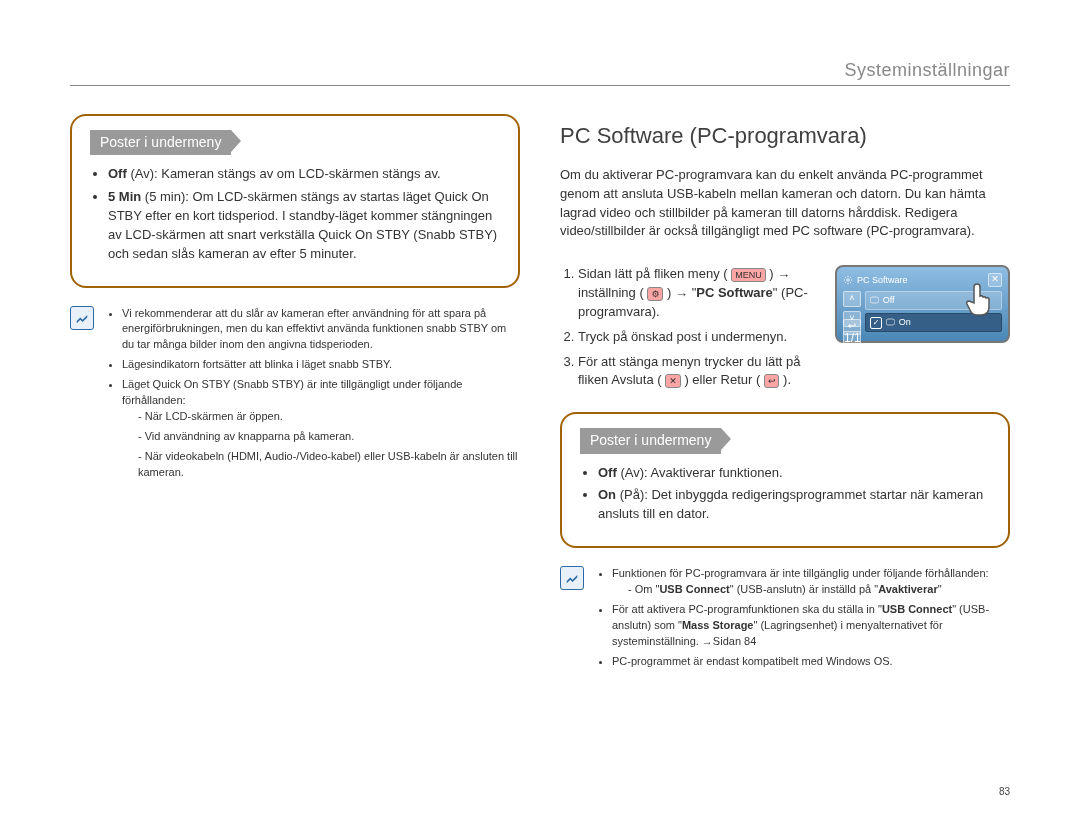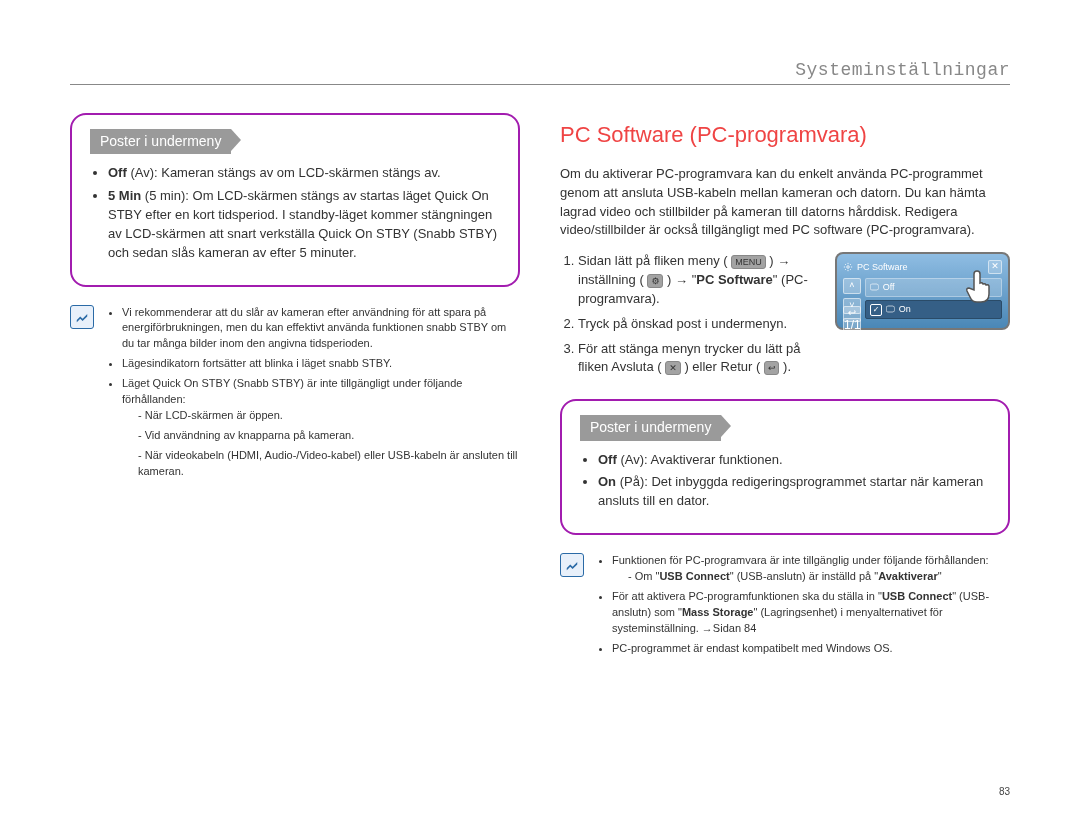--- a/index.html
+++ b/index.html
@@ -20,35 +20,34 @@
     height: 100%;
   }
   .header {
     text-align: right;
     font-size: 18px;
     color: #888;
     border-bottom: 1px solid #888;
     padding-bottom: 4px;
     margin-bottom: 28px;
     letter-spacing: 0.5px;
-    font-family: Liberation Mono, monospace;
   }
   .columns {
     display: flex;
     gap: 40px;
     flex: 1;
   }
   .col {
     width: 50%;
     font-size: 13px;
     line-height: 1.45;
     color: #333;
   }
   .box {
-    border: 2px solid #a21caf;
+    border: 2px solid #a16207;
     border-radius: 16px;
     padding: 14px 18px 18px 18px;
     margin-bottom: 18px;
     position: relative;
   }
   .tab {
     display: inline-block;
     background: #9a9a9a;
     color: #fff;
     padding: 2px 10px 3px 10px;
@@ -99,21 +98,21 @@
     justify-content: center;
     flex-shrink: 0;
   }
   .note-icon svg { width: 14px; height: 14px; }
   .note-row ul {
     margin: 0;
     padding-left: 16px;
   }
   .note-row ul > li { margin-bottom: 4px; }
   .h2 {
-    color: #ef4444;
+    color: #404040;
     font-size: 22px;
     margin: 6px 0 14px 0;
     font-weight: normal;
   }
   .steps-row {
     display: flex;
     gap: 16px;
     align-items: flex-start;
     margin-bottom: 16px;
   }
@@ -123,21 +122,21 @@
   }
   ol.nums {
     padding-left: 18px;
     margin: 0;
   }
   ol.nums li { margin-bottom: 6px; }
   .iconbtn {
     display: inline-block;
     border: 1px solid #888;
     border-radius: 3px;
-    background: #a3a3a3;
+    background: #fca5a5;
     font-size: 9px;
     padding: 0 3px;
     line-height: 12px;
     vertical-align: middle;
   }
   
   .lcd {
     width: 175px;
     border: 2px solid #777;
     border-radius: 8px;
@@ -264,21 +263,21 @@
               <li>Vid användning av knapparna på kameran.</li>
               <li>När videokabeln (HDMI, Audio-/Video-kabel) eller USB-kabeln är ansluten till kameran.</li>
             </ul>
           </li>
         </ul>
       </div>
     </div>
 
     <div class="col">
       <div class="h2">PC Software (PC-programvara)</div>
-      <div style="margin-bottom:12px;">Om du aktiverar PC-programvara kan du enkelt använda PC-programmet genom att ansluta USB-kabeln mellan kameran och datorn. Du kan hämta lagrad video och stillbilder på kameran till datorns hårddisk. Redigera video/stillbilder är också tillgängligt med PC software (PC-programvara).</div>
+      <div style="margin-bottom:24px;">Om du aktiverar PC-programvara kan du enkelt använda PC-programmet genom att ansluta USB-kabeln mellan kameran och datorn. Du kan hämta lagrad video och stillbilder på kameran till datorns hårddisk. Redigera video/stillbilder är också tillgängligt med PC software (PC-programvara).</div>
 
       <div class="steps-row">
         <div class="steps">
           <ol class="nums">
             <li>
               <span>Sidan lätt på fliken meny (</span>
               <span class="iconbtn">MENU</span>
               <span>) → inställning (</span>
               <span class="iconbtn">⚙</span>
               <span>) → "</span><b>PC Software</b><span>" (PC-programvara).</span>

